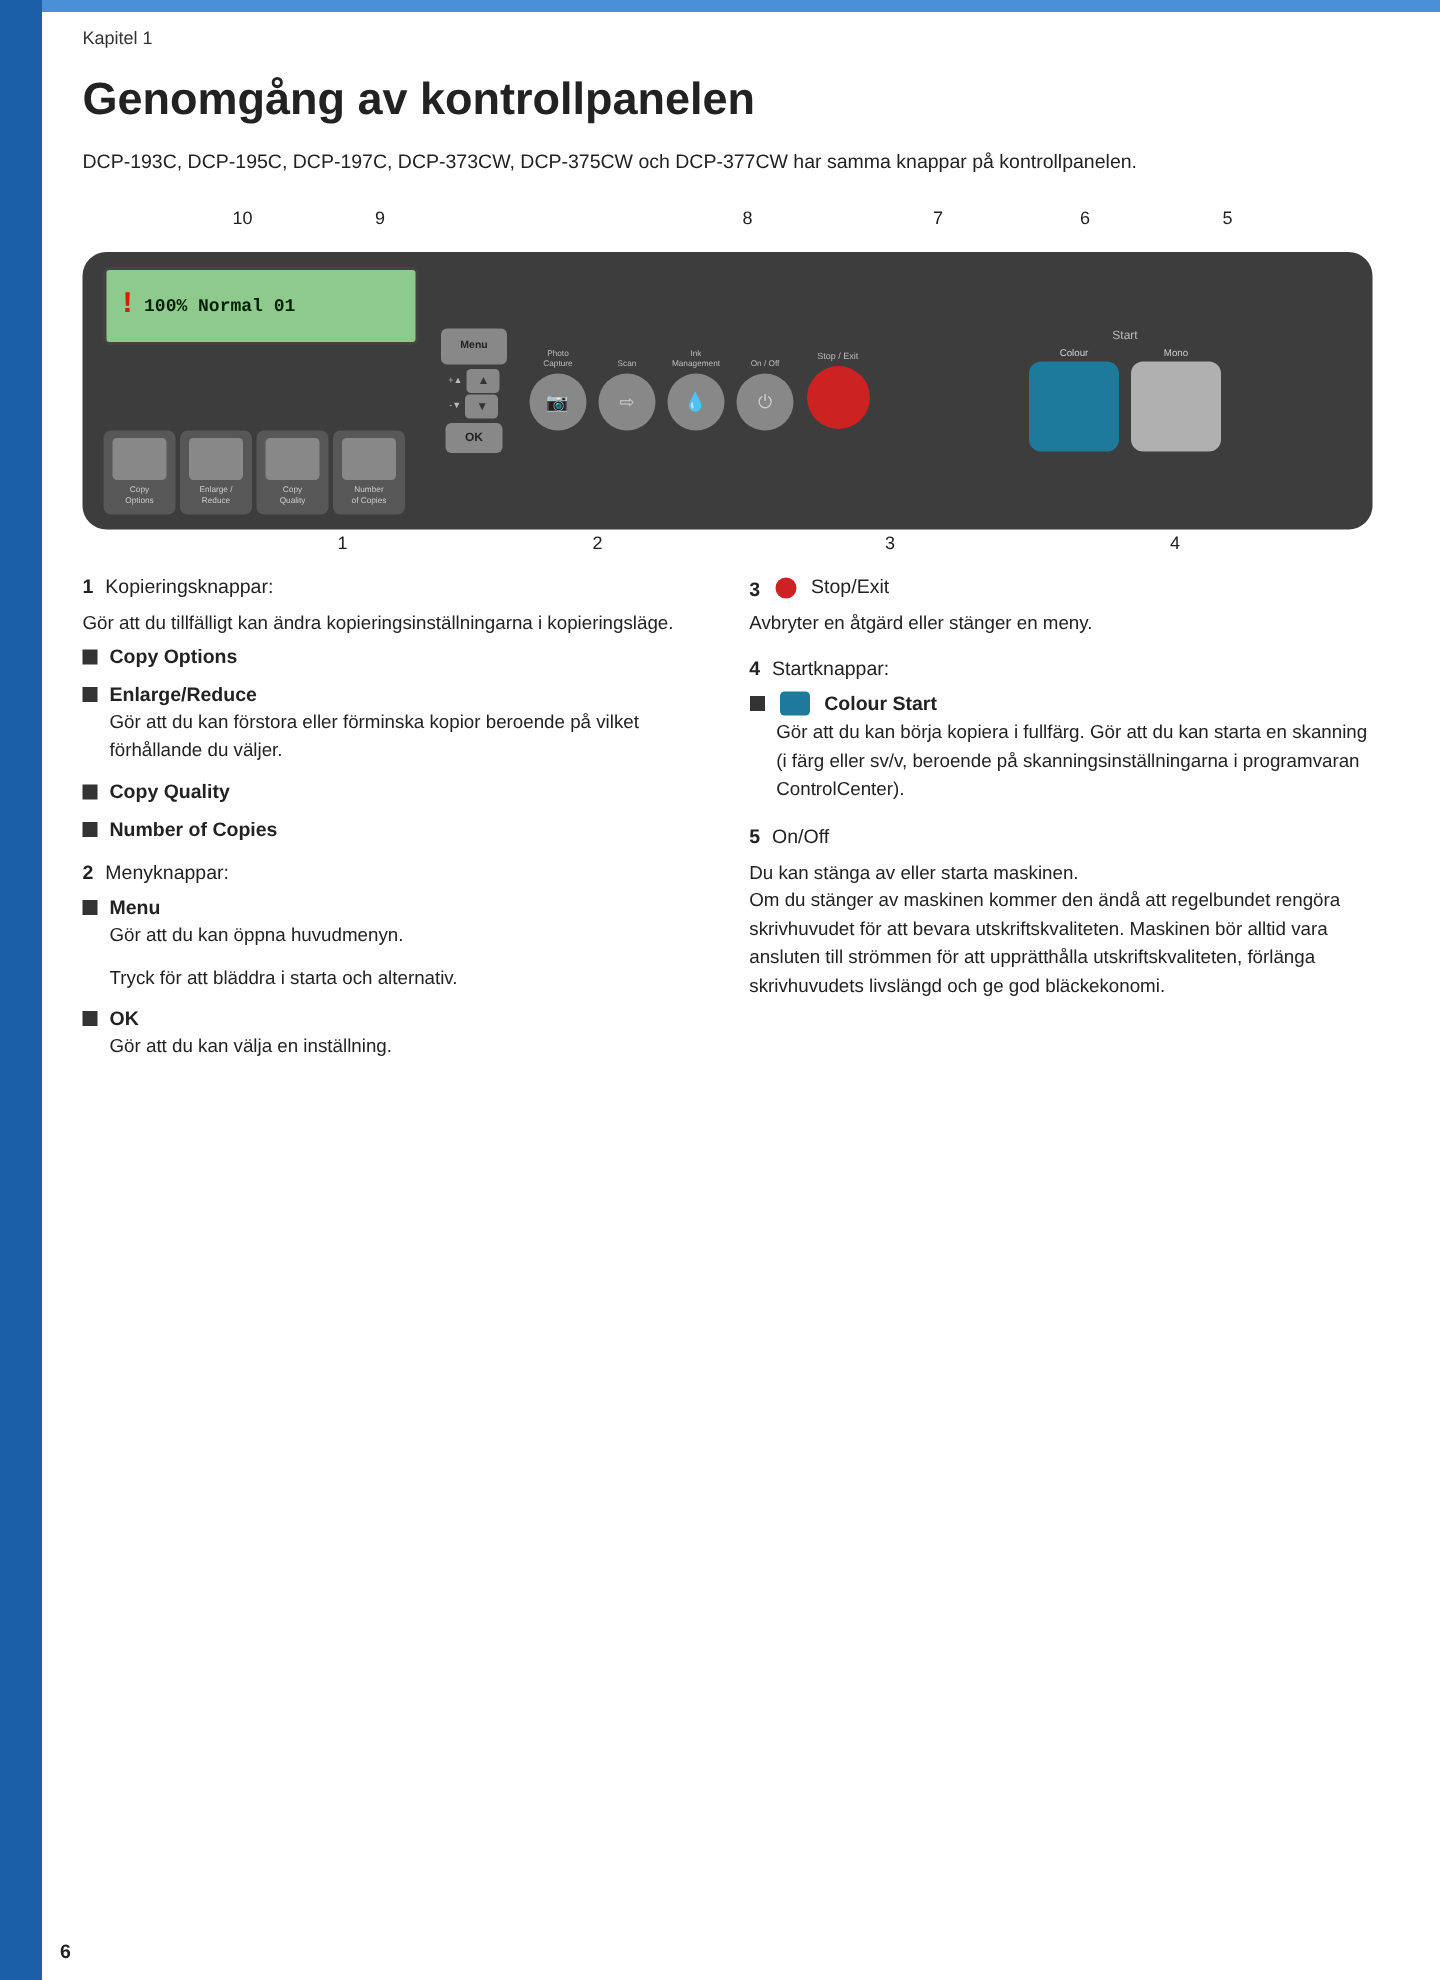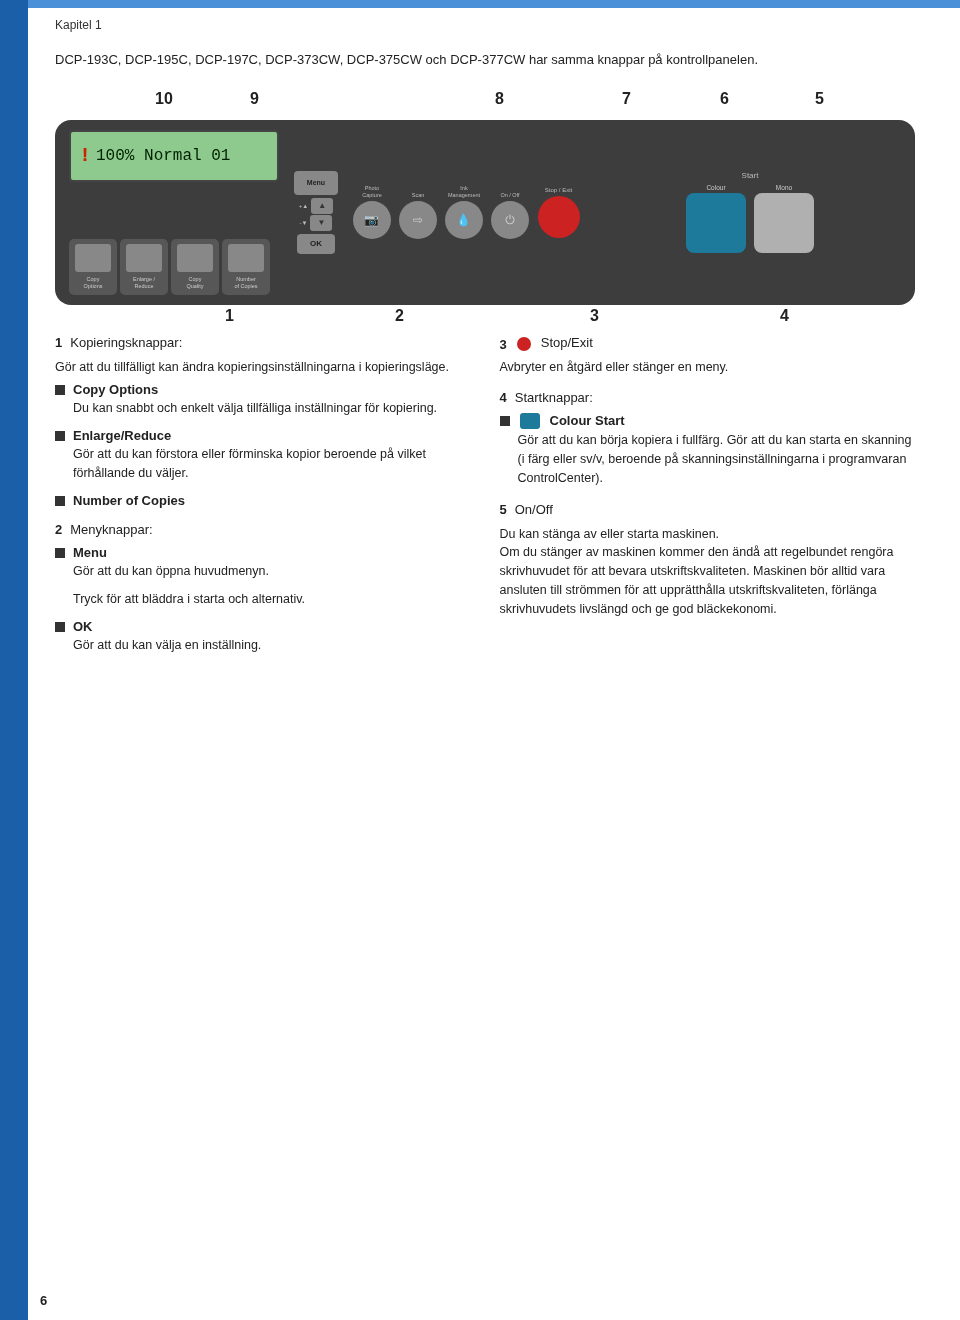--- a/index.html
+++ b/index.html
@@ -49,21 +49,22 @@
       margin-bottom: 14px;
     }
 
     .intro-text {
       font-size: 13px;
       margin-bottom: 20px;
       line-height: 1.5;
     }
     .lcd-text {
       font-family: 'Courier New', monospace;
-      font-size: 16px;
+      font-size: 12px;
+      font-weight: bold;
     }
 
     .numbered-section {
       margin-bottom: 14px;
     }
 
     
     .bottom-bar {
       position: absolute;
       bottom: 0;
@@ -99,22 +100,22 @@
     .panel-bottom-numbers {
       display: flex;
       position: relative;
       height: 28px;
       width: 860px;
       margin-top: 2px;
     }
 
     .pnum {
       position: absolute;
-      font-size: 16px;
-      font-weight: bold;
+      font-size: 12px;
+      font-weight: normal;
     }
 
     .printer-body {
       background: #3d3d3d;
       border-radius: 16px;
       width: 860px;
       height: 185px;
       display: flex;
       align-items: stretch;
       padding: 10px 14px;
@@ -433,20 +434,21 @@
 </head>
 <body>
 
 <div class="left-bar"></div>
 <div class="top-bar"></div>
 
 <div class="page-content">
 
   <div class="chapter-label">Kapitel 1</div>
 
+  <h1 class="page-title">Genomgång av kontrollpanelen</h1>
 
   <p class="intro-text">DCP-193C, DCP-195C, DCP-197C, DCP-373CW, DCP-375CW och DCP-377CW har samma knappar på kontrollpanelen.</p>
 
   <div class="printer-panel-wrapper">
 
     <div class="panel-top-numbers">
       <span class="pnum" style="left:100px;">10</span>
       <span class="pnum" style="left:195px;">9</span>
       <span class="pnum" style="left:440px;">8</span>
       <span class="pnum" style="left:567px;">7</span>
@@ -568,32 +570,35 @@
           <span class="subsect-title">Kopieringsknappar:</span>
         </div>
         <p class="bnote">Gör att du tillfälligt kan ändra kopieringsinställningarna i kopieringsläge.</p>
         <div style="margin-top:6px;">
 
           <div class="bitem">
             <div class="bitem-header">
               <div class="bsq"></div>
               <span class="bitem-title">Copy Options</span>
             </div>
-            <div class="bitem-body">Du kan snabbt och enkelt välja tillfälliga inställningar för kopiering.</div>
           </div>
 
           <div class="bitem">
             <div class="bitem-header">
               <div class="bsq"></div>
               <span class="bitem-title">Enlarge/Reduce</span>
             </div>
             <div class="bitem-body">Gör att du kan förstora eller förminska kopior beroende på vilket förhållande du väljer.</div>
           </div>
 
           <div class="bitem">
+            <div class="bitem-header">
+              <div class="bsq"></div>
+              <span class="bitem-title">Copy Quality</span>
+            </div>
           </div>
 
           <div class="bitem">
             <div class="bitem-header">
               <div class="bsq"></div>
               <span class="bitem-title">Number of Copies</span>
             </div>
           </div>
         </div>
       </div>

